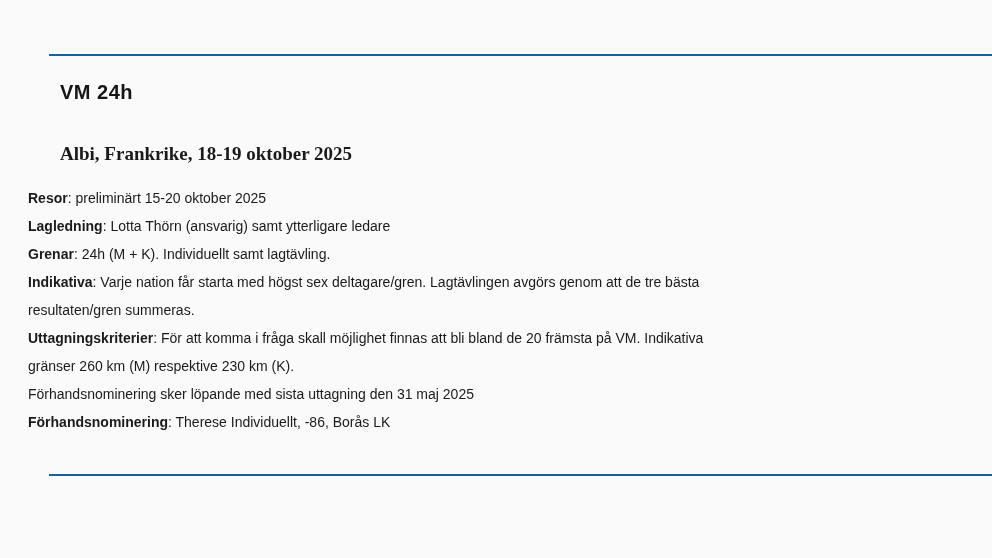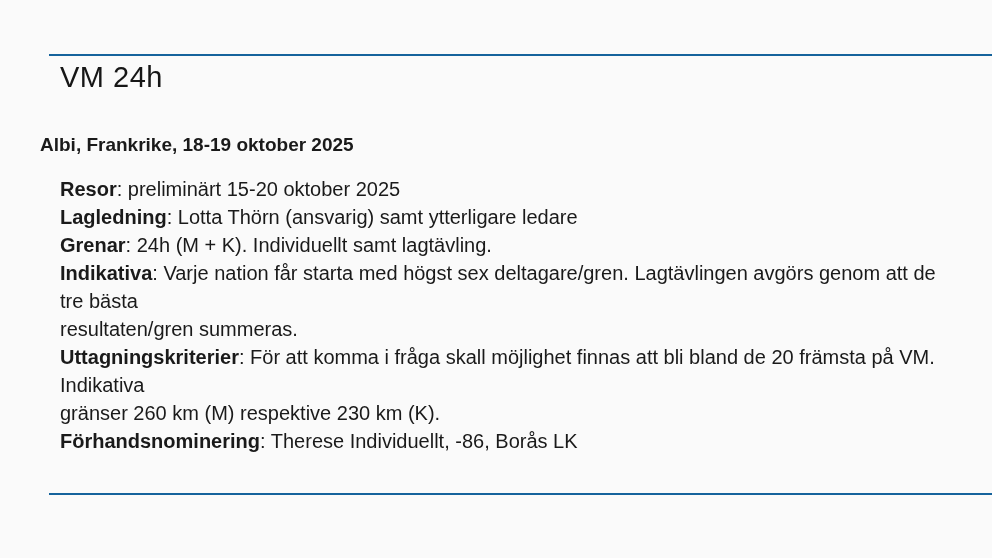--- a/index.html
+++ b/index.html
@@ -23,36 +23,37 @@
   }
   .divider {
     height: 2px;
     background: var(--divider-blue);
     margin-left: 49px;
     border: none;
   }
   .divider-top { margin-top: 54px; }
   .divider-bottom { margin-top: 38px; }
   .page-title {
-    margin: 4px 0 0 60px;
-    font-size: 29px;
-    font-weight: 400;
+    margin: 24px 0 0 60px;
+    font-size: 20px;
+    font-weight: 700;
     letter-spacing: 0.5px;
     line-height: 1.2;
     color: #161616;
   }
   .event-heading {
-    margin: 36px 30px 0 40px;
+    margin: 36px 30px 0 60px;
     font-size: 19px;
     font-weight: 700;
     line-height: 28px;
+    font-family: Liberation Serif, serif;
   }
   .details {
-    margin: 16px 30px 0 60px;
-    font-size: 20px;
+    margin: 16px 30px 0 28px;
+    font-size: 14px;
     line-height: 28px;
   }
   .detail-line {
     white-space: pre-line;
   }
   .detail-label {
     font-weight: 700;
   }
 </style>
 </head>
@@ -72,20 +73,21 @@
     <div class="detail-line"><span class="detail-label">Lagledning</span><span>: Lotta Thörn (ansvarig) samt ytterligare ledare</span></div>
 
     <div class="detail-line"><span class="detail-label">Grenar</span><span>: 24h (M + K). Individuellt samt lagtävling.</span></div>
 
     <div class="detail-line"><span class="detail-label">Indikativa</span><span>: Varje nation får starta med högst sex deltagare/gren. Lagtävlingen avgörs genom att de tre bästa
 resultaten/gren summeras.</span></div>
 
     <div class="detail-line"><span class="detail-label">Uttagningskriterier</span><span>: För att komma i fråga skall möjlighet finnas att bli bland de 20 främsta på VM. Indikativa
 gränser 260 km (M) respektive 230 km (K).</span></div>
 
+    <div class="detail-line"><span class="detail-label"></span><span>Förhandsnominering sker löpande med sista uttagning den 31 maj 2025</span></div>
 
 
     <div class="detail-line"><span class="detail-label">Förhandsnominering</span><span>: Therese Individuellt, -86, Borås LK</span></div>
   </div>
 
   <hr class="divider divider-bottom">
 
 </div>
 
 </body></html>

